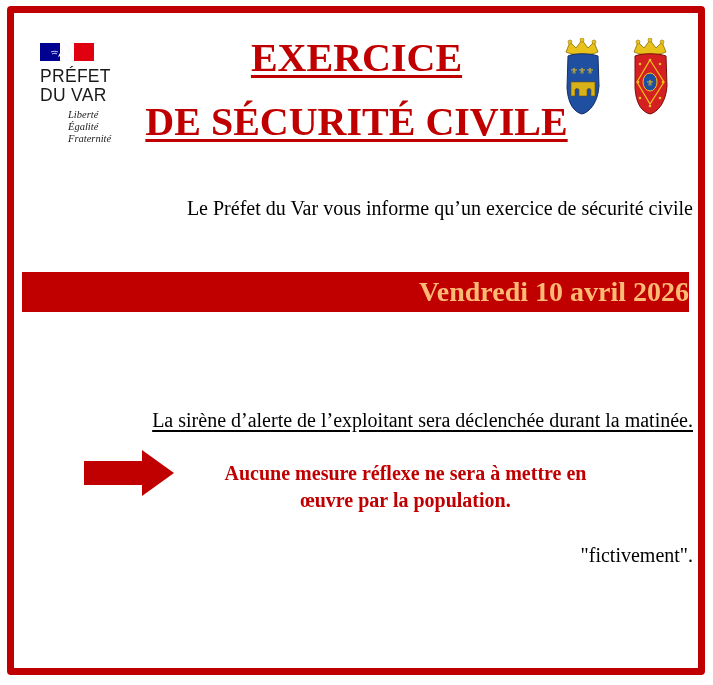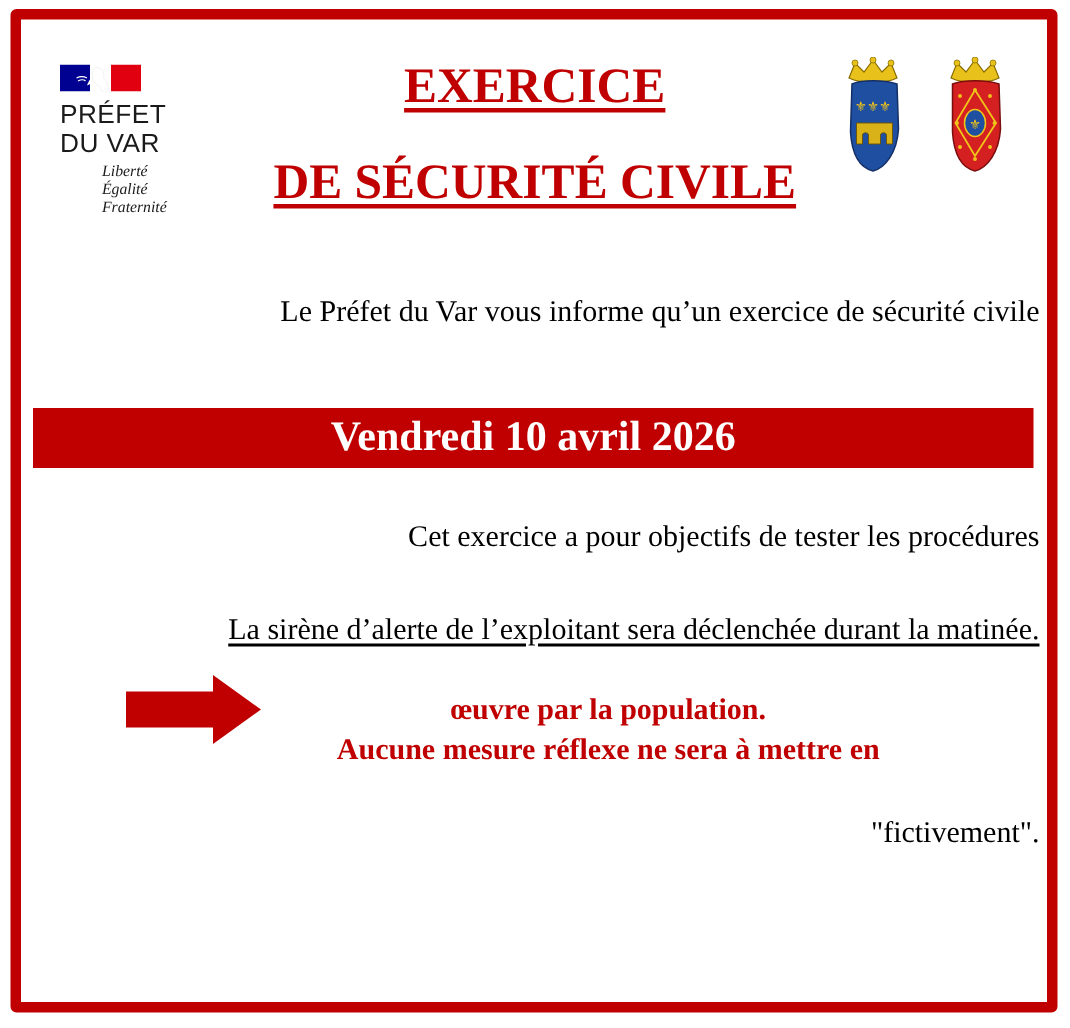--- a/index.html
+++ b/index.html
@@ -2,27 +2,27 @@
 <html><head>
 <meta charset="utf-8">
 <style>
   html, body { margin: 0; padding: 0; background: #ffffff; }
   body { width: 713px; height: 685px; position: relative; overflow: hidden; font-family: "Liberation Serif", serif; color: #000; }
   .frame { position: absolute; left: 7px; top: 6px; width: 684px; height: 655px; border: 7px solid #c00000; border-radius: 4px; }
   .logo { position: absolute; left: 40px; top: 43px; width: 110px; }
   .flag { position: absolute; left: 0; top: 0; width: 54px; height: 18px; }
   .pf { position: absolute; left: 0; top: 24px; font-family: "Liberation Sans", sans-serif; font-weight: normal; font-size: 17.5px; line-height: 19px; color: #1a1a1a; letter-spacing: 0.3px; }
   .motto { position: absolute; left: 1px; top: 66px; font-family: "Liberation Serif", serif; font-style: italic; font-size: 10.5px; line-height: 12px; color: #1a1a1a; margin-left: 27px; }
-  .title { position: absolute; left: 0; width: 713px; text-align: center; color: #c00000; font-weight: bold; font-size: 33px; line-height: 40px; text-decoration: underline; text-decoration-thickness: 3px; text-underline-offset: 4px; }
+  .title { position: absolute; left: 0; width: 713px; text-align: center; color: #c00000; font-weight: bold; font-size: 40px; line-height: 40px; text-decoration: underline; text-decoration-thickness: 3px; text-underline-offset: 4px; }
   .t1 { top: 38px; }
   .t2 { top: 102px; }
   .crests { position: absolute; left: 560px; top: 38px; width: 125px; height: 80px; }
   .para { position: absolute; left: 20px; width: 673px; text-align: right; font-size: 20px; line-height: 25px; }
   .p1 { top: 196px; }
-  .banner { position: absolute; left: 22px; top: 272px; width: 667px; height: 40px; background: #c00000; color: #ffffff; text-align: center; font-weight: bold; font-size: 28px; line-height: 40px; }
+  .banner { position: absolute; left: 22px; top: 272px; width: 667px; height: 40px; background: #c00000; color: #fdba74; text-align: right; font-weight: bold; font-size: 28px; line-height: 40px; }
   .p2 { top: 346px; }
   .p3 { top: 408px; text-decoration: underline; text-underline-offset: 3px; }
   .arrow { position: absolute; left: 84px; top: 450px; width: 90px; height: 46px; }
   .warn { position: absolute; left: 168px; top: 460px; width: 475px; text-align: center; color: #c00000; font-weight: bold; font-size: 20px; line-height: 27px; }
   .p4 { top: 542px; line-height: 27px; }
 </style>
 </head>
 <body>
 
 <div class="frame"></div>
@@ -79,29 +79,28 @@
   </g>
 </svg>
 
 <div class="para p1">
   <div>Le Préfet du Var vous informe qu’un exercice de sécurité civile</div>
 </div>
 
 <div class="banner">Vendredi 10 avril 2026</div>
 
 <div class="para p2">
-  <div>Cet exercice a pour objectifs de tester les procédures</div>
 </div>
 
 <div class="para p3">La sirène d’alerte de l’exploitant sera déclenchée durant la matinée.</div>
 
 <svg class="arrow" viewBox="0 0 90 46">
   <path d="M0 11 L58 11 L58 0 L90 23 L58 46 L58 35 L0 35 Z" fill="#c00000"></path>
 </svg>
 
 <div class="warn">
+  <div>Aucune mesure réflexe ne sera à mettre en</div>
   <div>œuvre par la population.</div>
-  <div>Aucune mesure réflexe ne sera à mettre en</div>
 </div>
 
 <div class="para p4">
   <div>"fictivement".</div>
 </div>
 
 </body></html>

